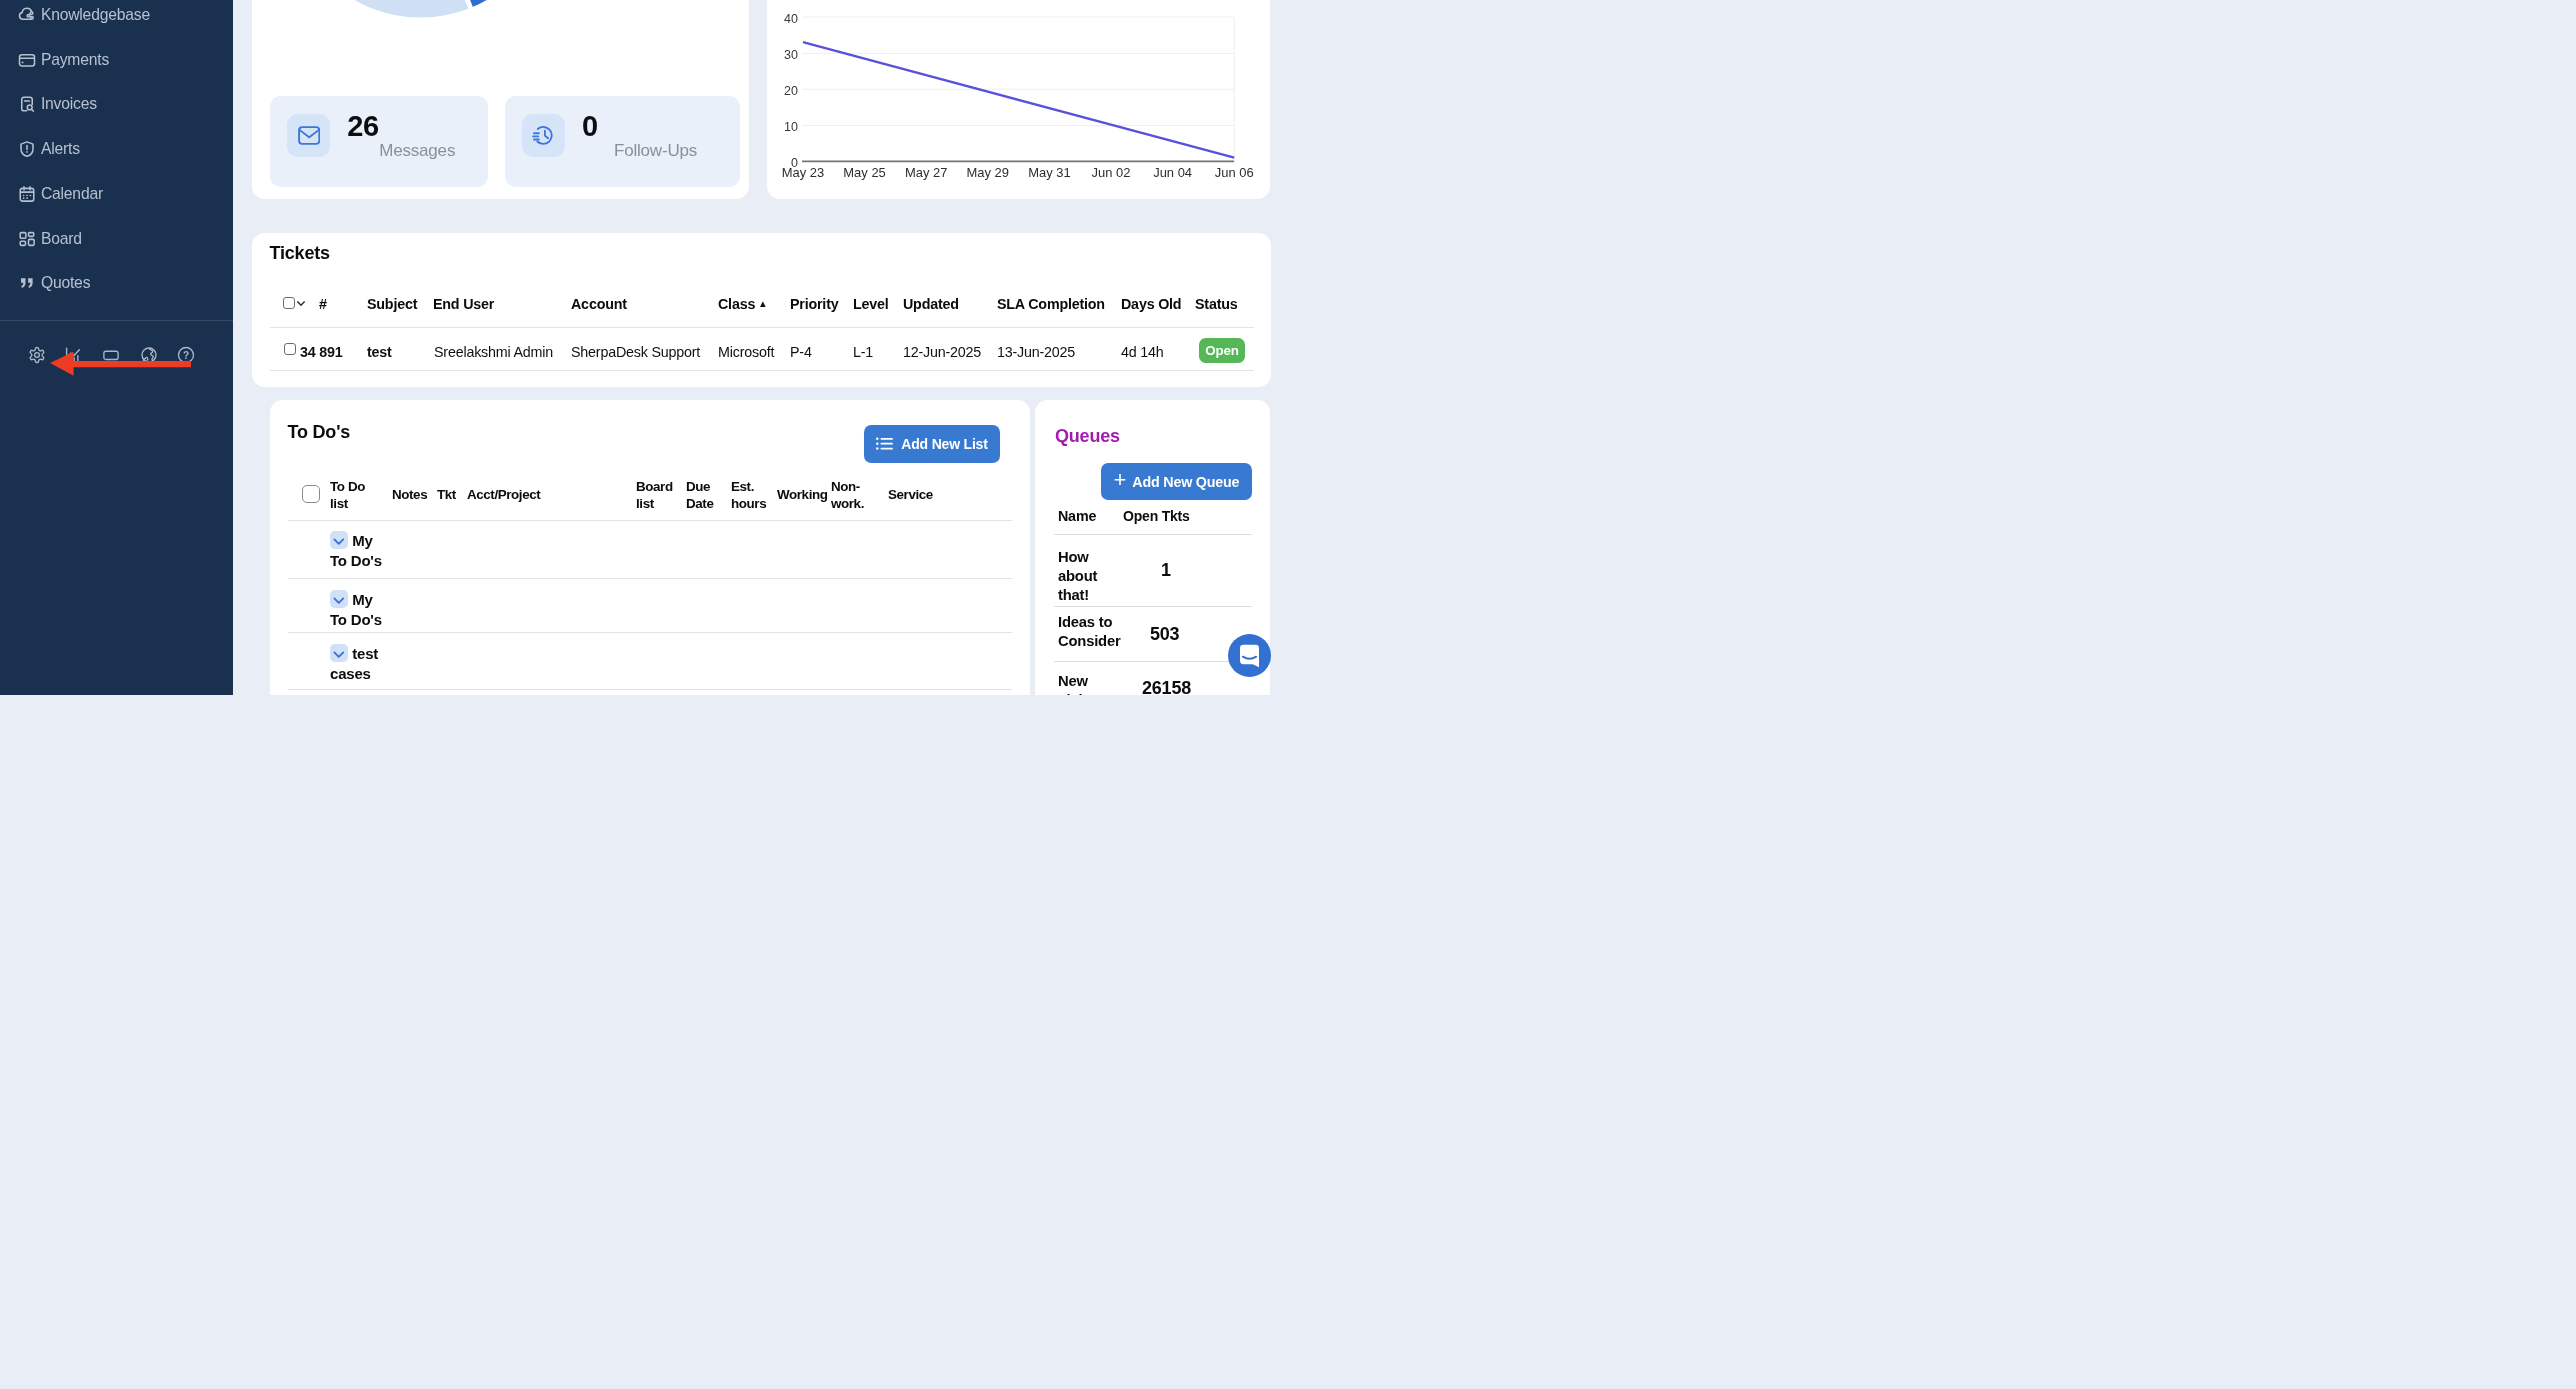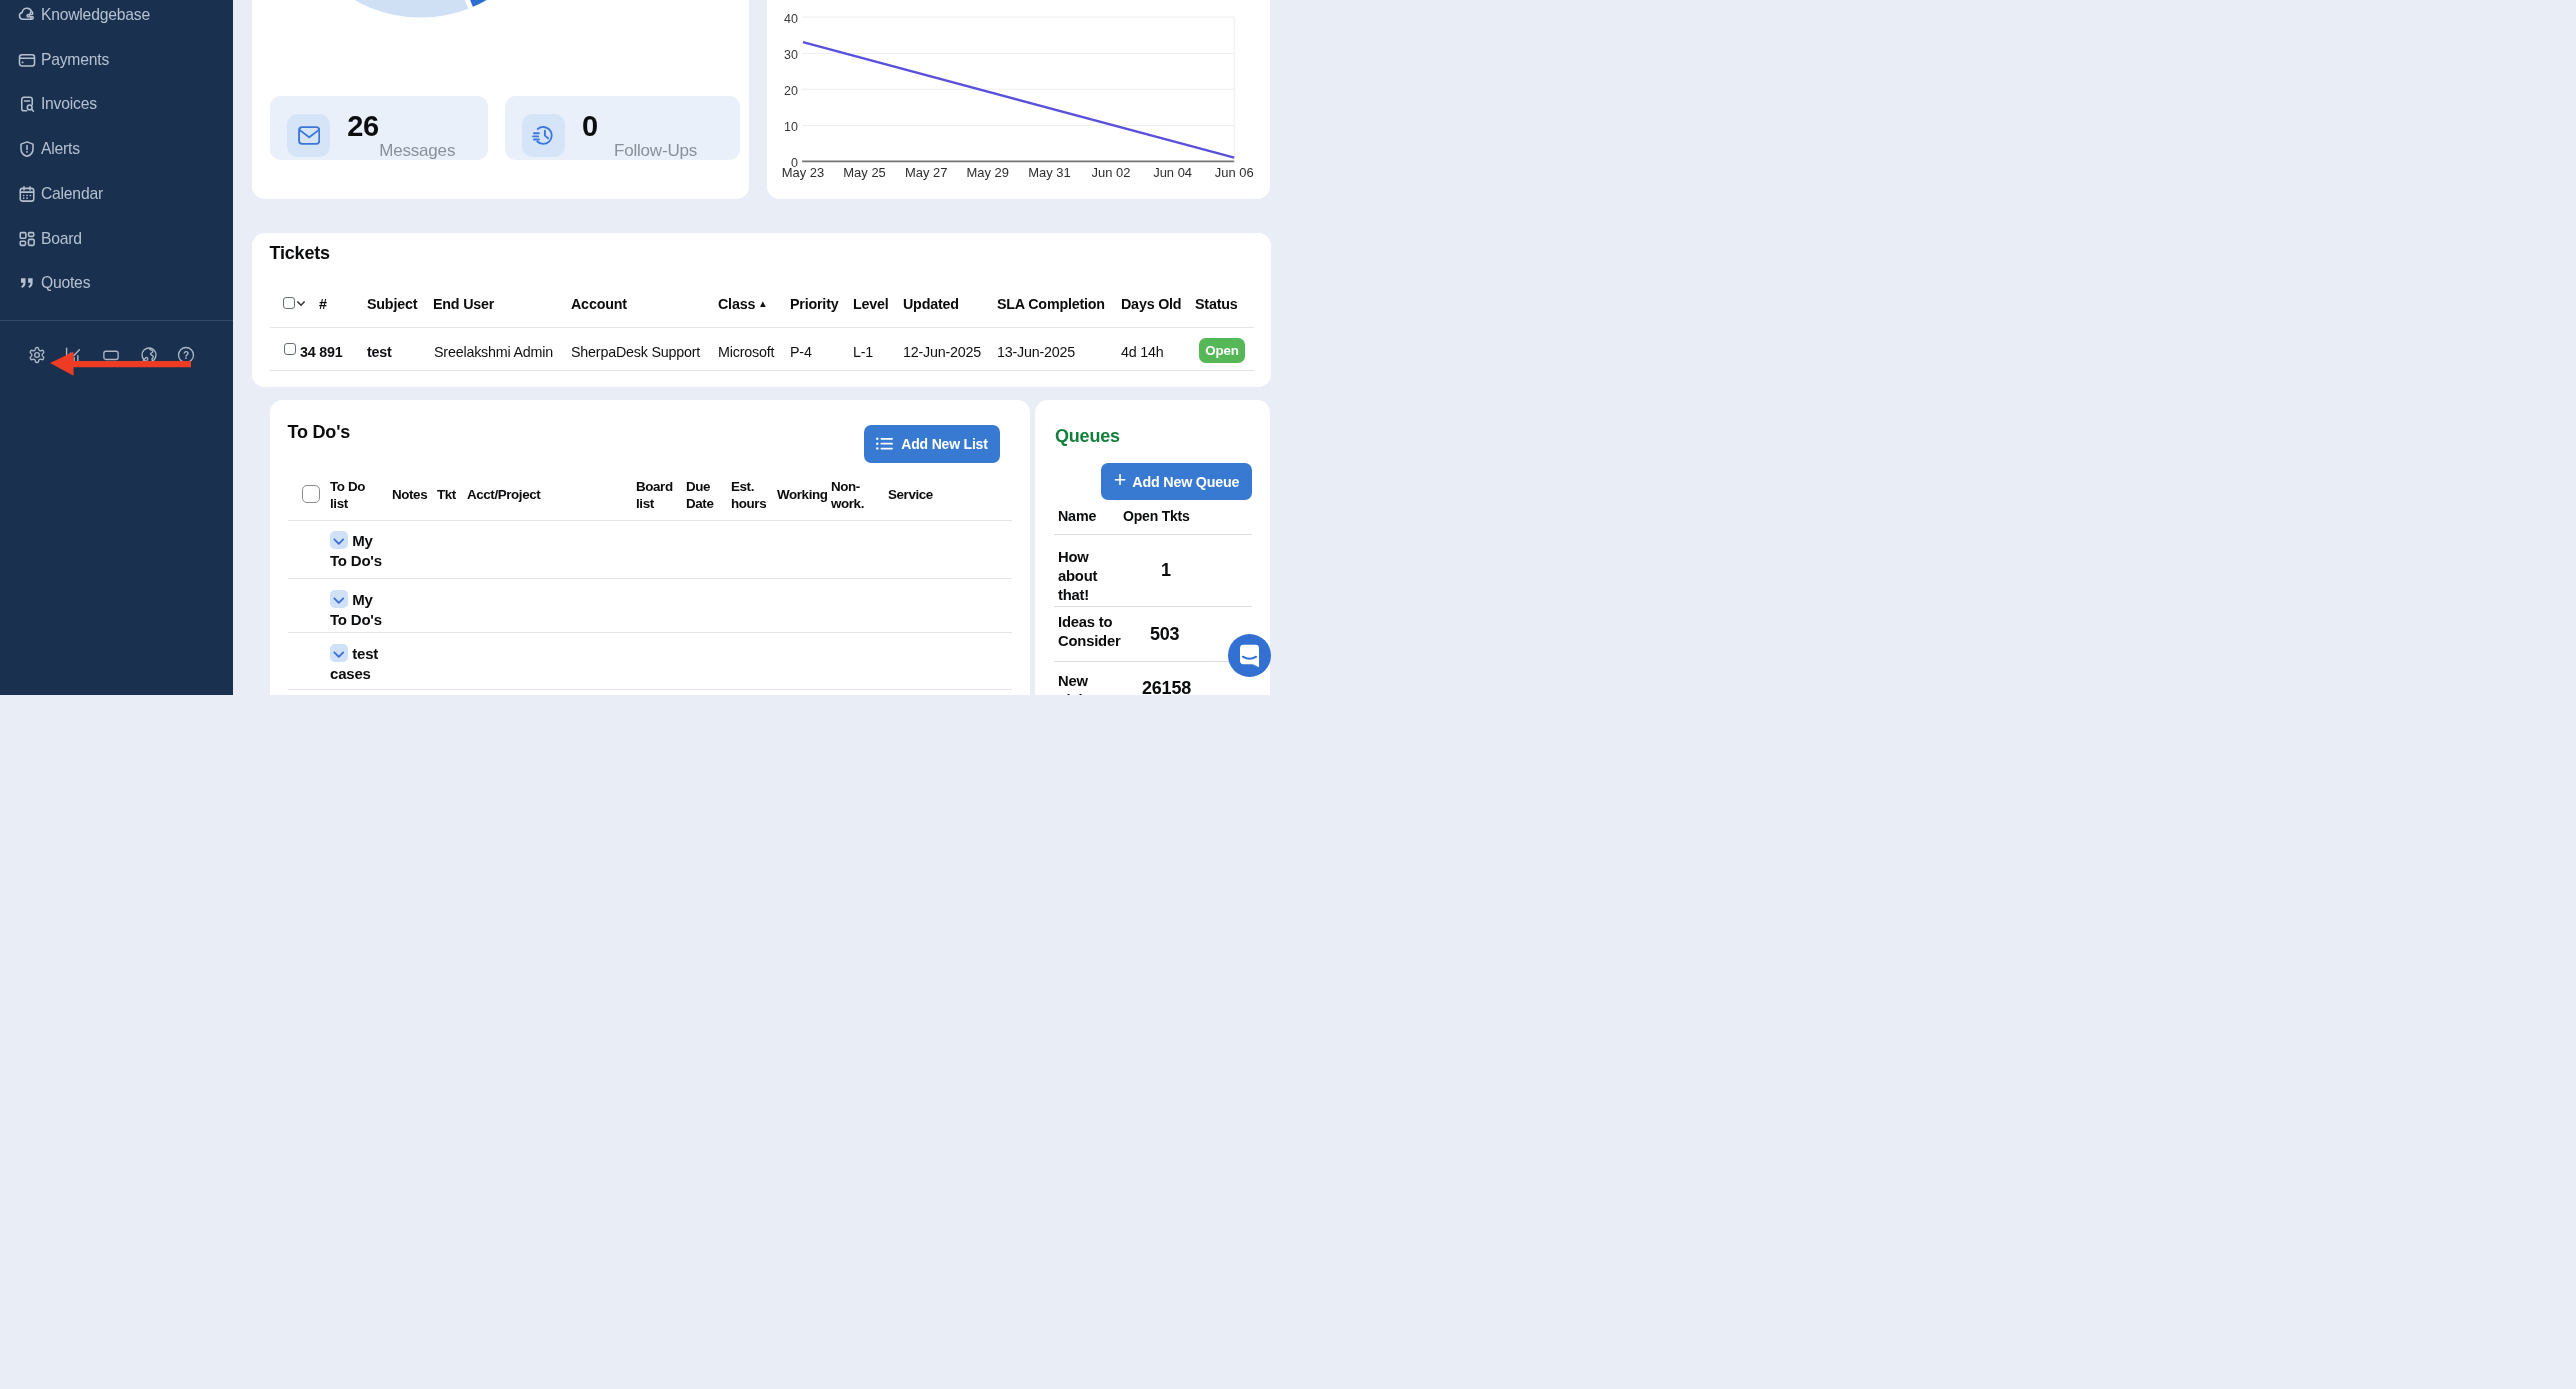--- a/index.html
+++ b/index.html
@@ -8,21 +8,21 @@
   .card { position:absolute; background:#fff; border-radius:12.5px; }
   .hline { position:absolute; height:0.9px; background:#e4e4e4; }
   
   #sidebar { position:absolute; left:0; top:0; width:233px; height:695px; background:#1a304f; z-index:5; }
   .mitem { position:absolute; left:18px; height:19.7px; display:flex; align-items:center; color:#b5c1d0; font-size:15.7px; }
   .mitem svg { width:18px; height:18px; margin-right:4.9px; flex:none; }
   #sep { position:absolute; left:0; top:320px; width:233px; height:0.9px; background:rgba(255,255,255,0.13); }
   .bicon { position:absolute; top:346px; width:18px; height:18px; }
   .bicon svg { width:18px; height:18px; }
   
-  .statbox { position:absolute; background:#e9f0fa; border-radius:10.7px; height:64px; top:329px; }
+  .statbox { position:absolute; background:#e9f0fa; border-radius:10.7px; height:91px; top:329px; }
   .tile { position:absolute; left:17px; top:18px; width:43px; height:43px; background:#d6e4f8; border-radius:10.7px; display:flex; align-items:center; justify-content:center; }
   .statnum { position:absolute; left:77px; top:14.3px; font-size:29px; font-weight:600; color:#0c0d0f; letter-spacing:-0.4px; }
   .statlbl { position:absolute; left:77px; top:45px; font-size:17px; color:#8a9097;margin-left:32px; }
   
   .btn { position:absolute; background:#3879d2; border-radius:7.2px; color:#fff; font-weight:700; display:flex; align-items:center; justify-content:center; }
   
   .th { position:absolute; font-size:14.3px; font-weight:700; color:#0b0c0e; white-space:nowrap; }
   .td { position:absolute; font-size:14.3px; color:#101114; white-space:nowrap; }
   .cbx { position:absolute; border:1.3px solid #636a72; border-radius:3.1px; background:#fff; }
 </style>
@@ -252,21 +252,21 @@
           </svg></span> My To Do's</div>
       <div class="hline" style="left:18px;top:232px;width:724px;"></div>
       <div style="position:absolute;left:60px;top:244px;width:59px;font-size:15px;font-weight:700;line-height:19.7px;color:#0c0d0f;"><span style="display:inline-block;vertical-align:-0.4px;width:18.3px;height:18px;background:#cfe0f7;border-radius:4.9px;text-align:center;"><svg width="11.6" height="8" viewBox="0 0 13 9" style="margin-top:4.5px">
             <path d="M1.5 1.5 L6.5 6.5 L11.5 1.5" fill="none" stroke="#3a6fd8" stroke-width="2" stroke-linecap="round" stroke-linejoin="round"></path>
           </svg></span> test cases</div>
       <div class="hline" style="left:18px;top:289px;width:724px;"></div>
     </div>
 </div>
 
 <div class="card" id="queues" style="left:1035px; top:400px; width:235px; height:358px;">
-  <div style="position:absolute;left:20px;top:25.5px;font-size:18px;font-weight:700;color:#15803d;">Queues</div>
+  <div style="position:absolute;left:20px;top:25.5px;font-size:18px;font-weight:700;color:#a21caf;">Queues</div>
   <div class="btn" id="addqueue" style="left:66px; top:63px; width:151px; height:37px; font-size:14.3px;">
     <span style="font-size:21.5px;font-weight:400;margin-right:6.3px;margin-top:-2.7px;">+</span> Add New Queue
   </div>
   <div id="qbody">
       <div class="th" style="left:23px;top:108px;font-size:14.3px">Name</div>
       <div class="th" style="left:88px;top:108px;font-size:14px">Open Tkts</div>
       <div class="hline" style="left:19px;top:134px;width:198px;background:#dcdcdc"></div>
       <div class="th" style="left:23px;top:148px;font-size:14.8px;line-height:19px;white-space:normal;width:72px">How about that!</div>
       <div class="th" style="left:126px;top:160px;font-size:18px">1</div>
       <div class="hline" style="left:19px;top:206px;width:198px;background:#dcdcdc"></div>

